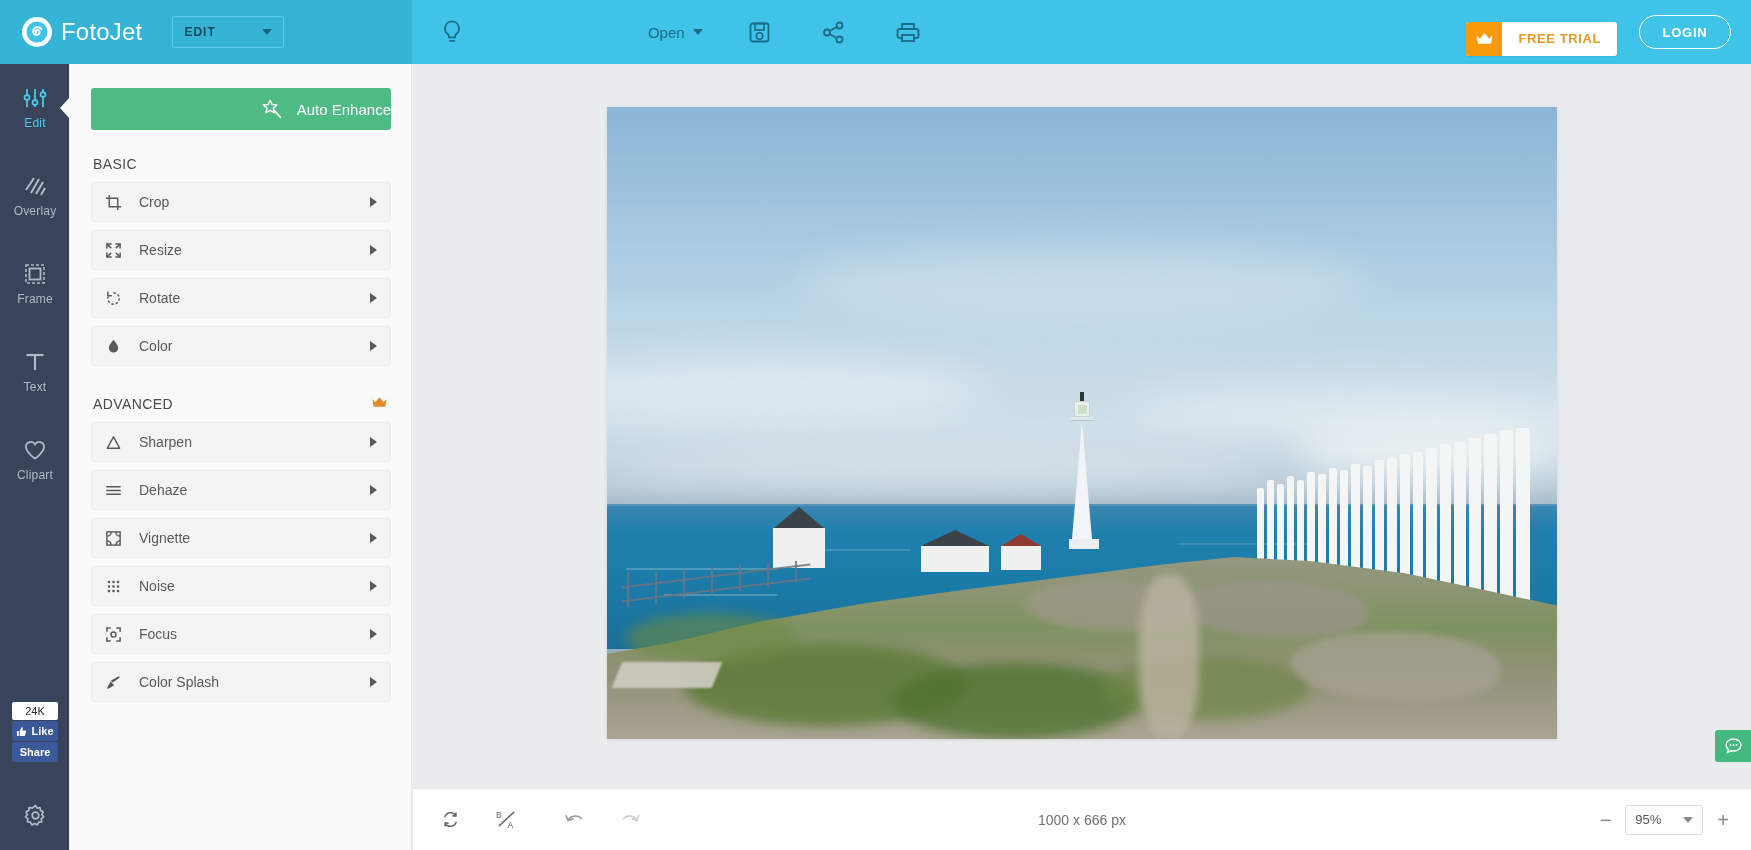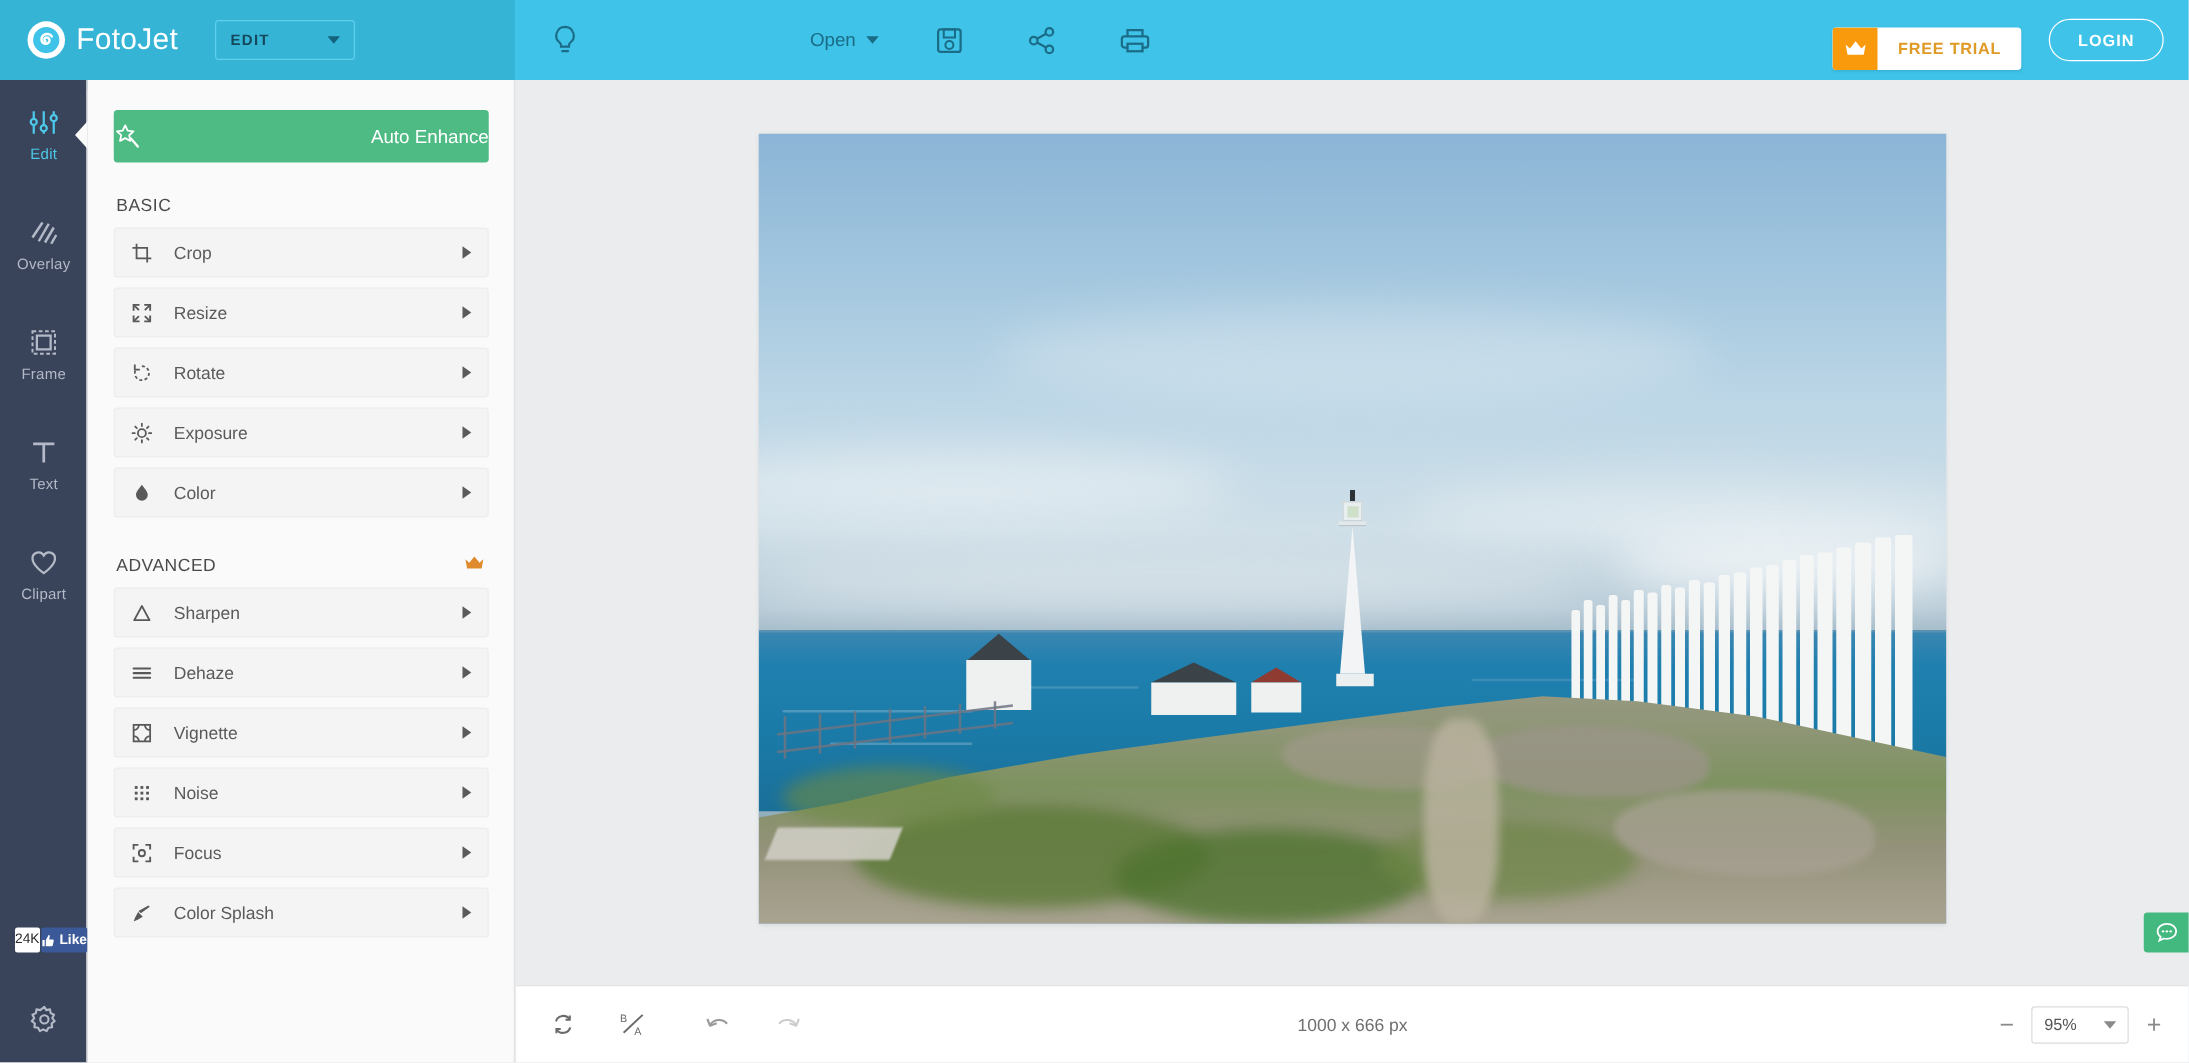--- a/index.html
+++ b/index.html
@@ -92,21 +92,21 @@
   }
   .rail-item .rl { font-size: 12px; letter-spacing: .2px; }
   .rail-item.active { color: #4ec8e8; }
   .rail-item.active::after {
     content: ""; position: absolute; right: 0; top: 50%; transform: translateY(-50%);
     width: 0; height: 0; border-top: 11px solid transparent;
     border-bottom: 11px solid transparent; border-right: 10px solid #fafafa;
   }
   .fb-widget {
     position: absolute; left: 12px; bottom: 88px; width: 46px;
-    display: flex; flex-direction: row; align-items: stretch; gap: 1px;
+    display: flex; flex-direction: column; align-items: stretch; gap: 1px;
     cursor: pointer;
   }
   .fb-count {
     background: #ffffff; color: #2b2b2b; font-size: 11px; text-align: center;
     padding: 3px 0; border-radius: 2px;
   }
   .fb-like, .fb-share {
     background: #3b5998; color: #ffffff; font-size: 11px; font-weight: 700;
     text-align: center; padding: 4px 0; border-radius: 2px;
     display: flex; align-items: center; justify-content: center; gap: 4px;
@@ -118,21 +118,21 @@
 
   
   .panel {
     position: absolute; top: 64px; left: 70px; width: 342px; height: 786px;
     background: #fafafa; border-right: 1px solid #e3e3e3;
     padding: 24px 21px 0 21px; overflow: hidden;
   }
   .auto-enhance {
     width: 300px; height: 42px; background: #4fbb84; border-radius: 3px;
     color: #ffffff; font-size: 15px;
-    display: flex; align-items: center; justify-content: space-between; gap: 14px;
+    display: flex; align-items: center; justify-content: flex-end; gap: 14px;
     cursor: pointer; margin-bottom: 22px;
   }
   .section-head {
     display: flex; align-items: center; justify-content: space-between;
     color: #4a4a4a; font-size: 14px; letter-spacing: .4px;
     padding: 4px 2px 10px 2px;
   }
   .section-head.adv { padding-top: 22px; }
   .tool-row {
     width: 300px; height: 40px; background: #f4f4f4; border: 1px solid #ececec;
@@ -450,39 +450,20 @@
       <span class="tool-ic">
         <svg width="17" height="17" viewBox="0 0 18 18">
           <path d="M9 3a6 6 0 1 1-5.6 3.9" fill="none" stroke="#595959" stroke-width="1.5" stroke-dasharray="2.6 2"></path>
           <path d="M3 1.6V6h4.3" fill="none" stroke="#595959" stroke-width="1.5"></path>
         </svg>
       </span>
       <span class="tool-label">Rotate</span>
       <span class="tool-arrow"></span>
     </div>
 
-    <div class="tool-row">
-      <span class="tool-ic">
-        <svg width="17" height="17" viewBox="0 0 18 18">
-          <circle cx="9" cy="9" r="3.4" fill="none" stroke="#595959" stroke-width="1.5"></circle>
-          <g stroke="#595959" stroke-width="1.5" stroke-linecap="round">
-            <line x1="9" y1="1" x2="9" y2="3"></line>
-              <line x1="9" y1="15" x2="9" y2="17"></line>
-            <line x1="1" y1="9" x2="3" y2="9"></line>
-              <line x1="15" y1="9" x2="17" y2="9"></line>
-            <line x1="3.4" y1="3.4" x2="4.7" y2="4.7"></line>
-              <line x1="13.3" y1="13.3" x2="14.6" y2="14.6"></line>
-            <line x1="14.6" y1="3.4" x2="13.3" y2="4.7"></line>
-              <line x1="4.7" y1="13.3" x2="3.4" y2="14.6"></line>
-          </g>
-        </svg>
-      </span>
-      <span class="tool-label">Exposure</span>
-      <span class="tool-arrow"></span>
-    </div>
 
     <div class="tool-row">
       <span class="tool-ic">
         <svg width="17" height="17" viewBox="0 0 18 18">
           <path d="M9 1.8c3 4 5 6.3 5 8.6a5 5 0 0 1-10 0c0-2.3 2-4.6 5-8.6z" fill="#595959"></path>
         </svg>
       </span>
       <span class="tool-label">Color</span>
       <span class="tool-arrow"></span>
     </div>

